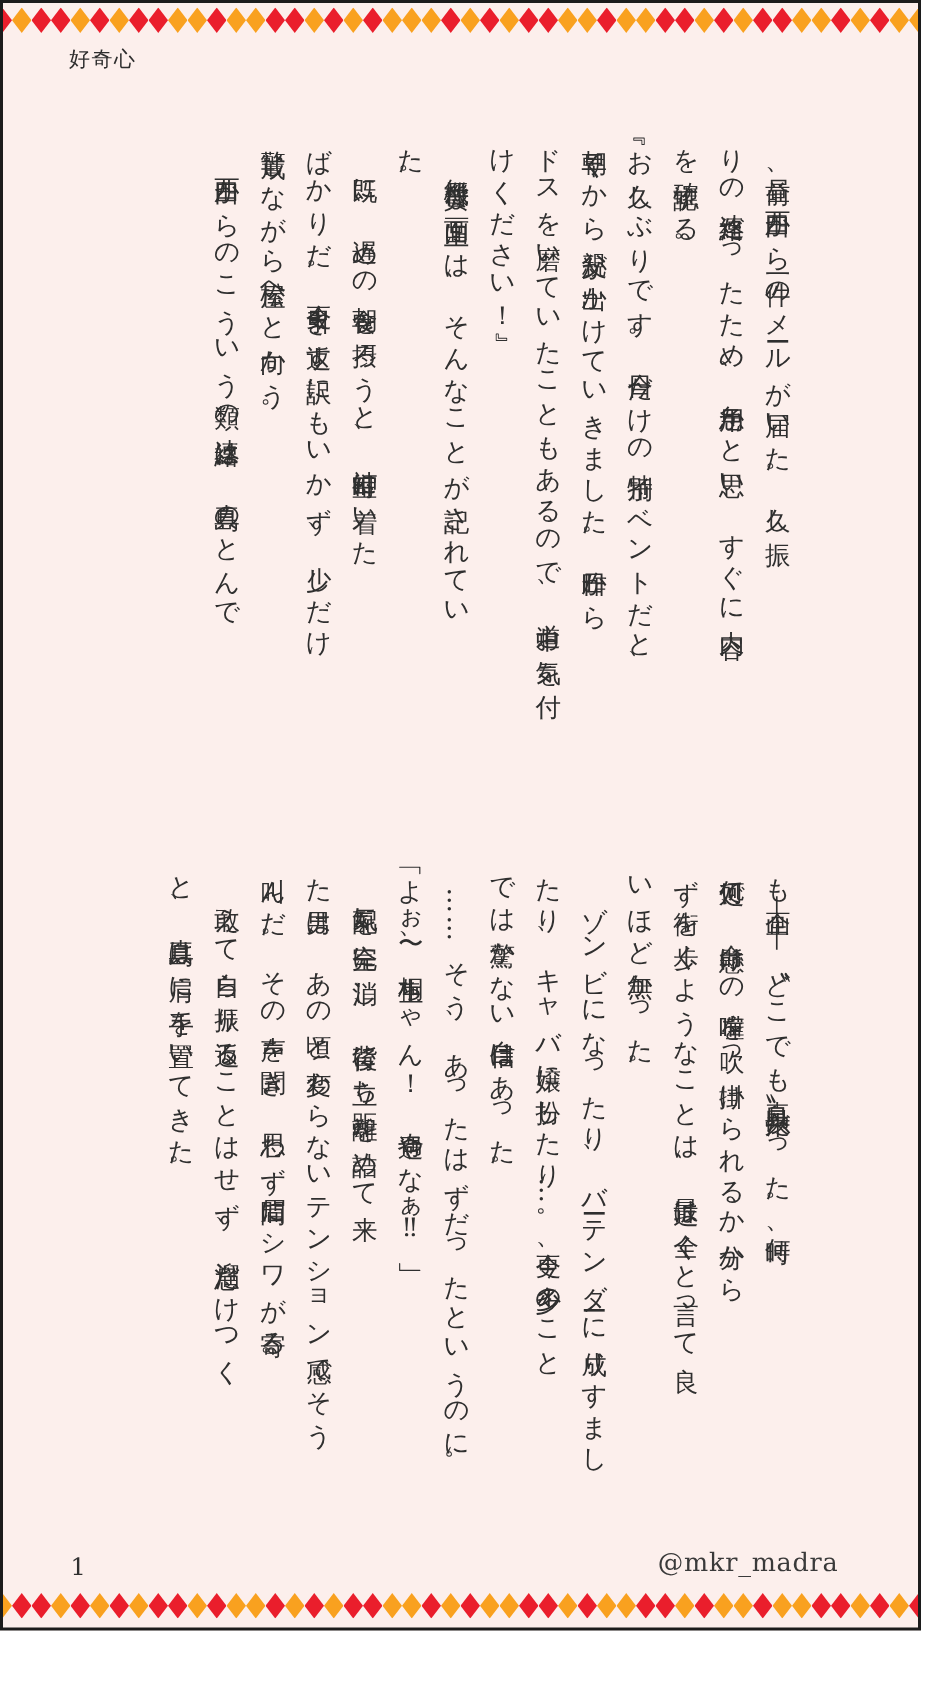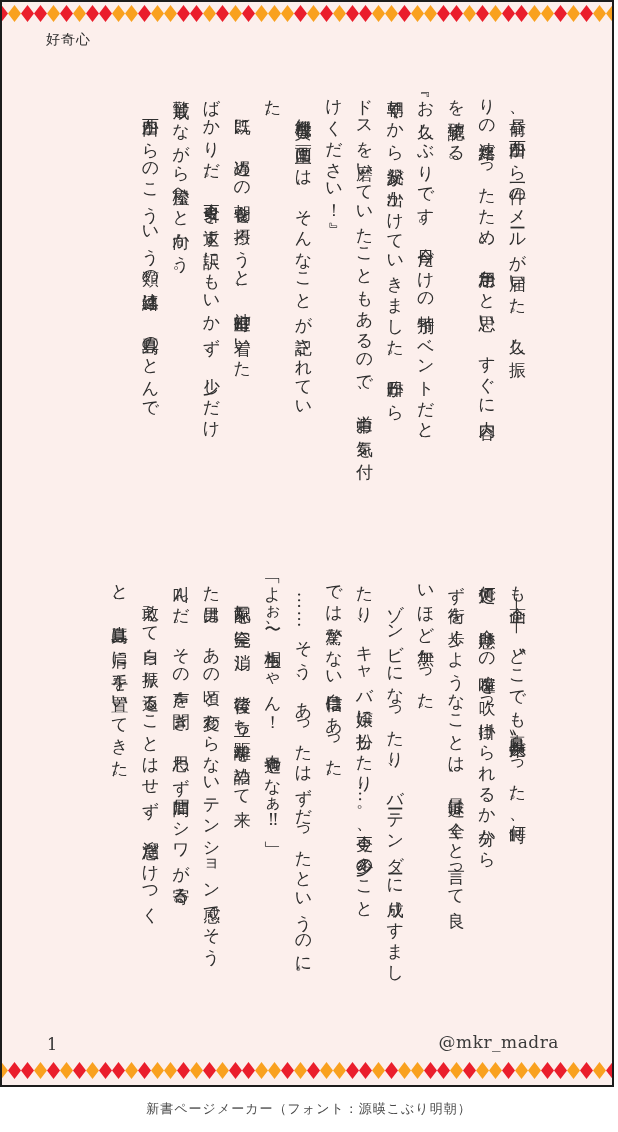--- a/index.html
+++ b/index.html
@@ -231,14 +231,13 @@
         <span class="diamond" style="background: rgb(249, 161, 31);"></span>
         <span class="diamond" style="background: rgb(234, 30, 44);"></span>
         <span class="diamond" style="background: rgb(234, 30, 44);"></span>
         <span class="diamond" style="background: rgb(249, 161, 31);"></span>
         <span class="diamond" style="background: rgb(234, 30, 44);"></span>
         <span class="diamond" style="background: rgb(249, 161, 31);"></span>
         <span class="diamond" style="background: rgb(234, 30, 44);"></span>
       </div>
   </div>
 
-  <div class="caption">新書ページメーカー（フォント：源暎こぶり明朝）</div>
 </div>
 
 </body></html>

